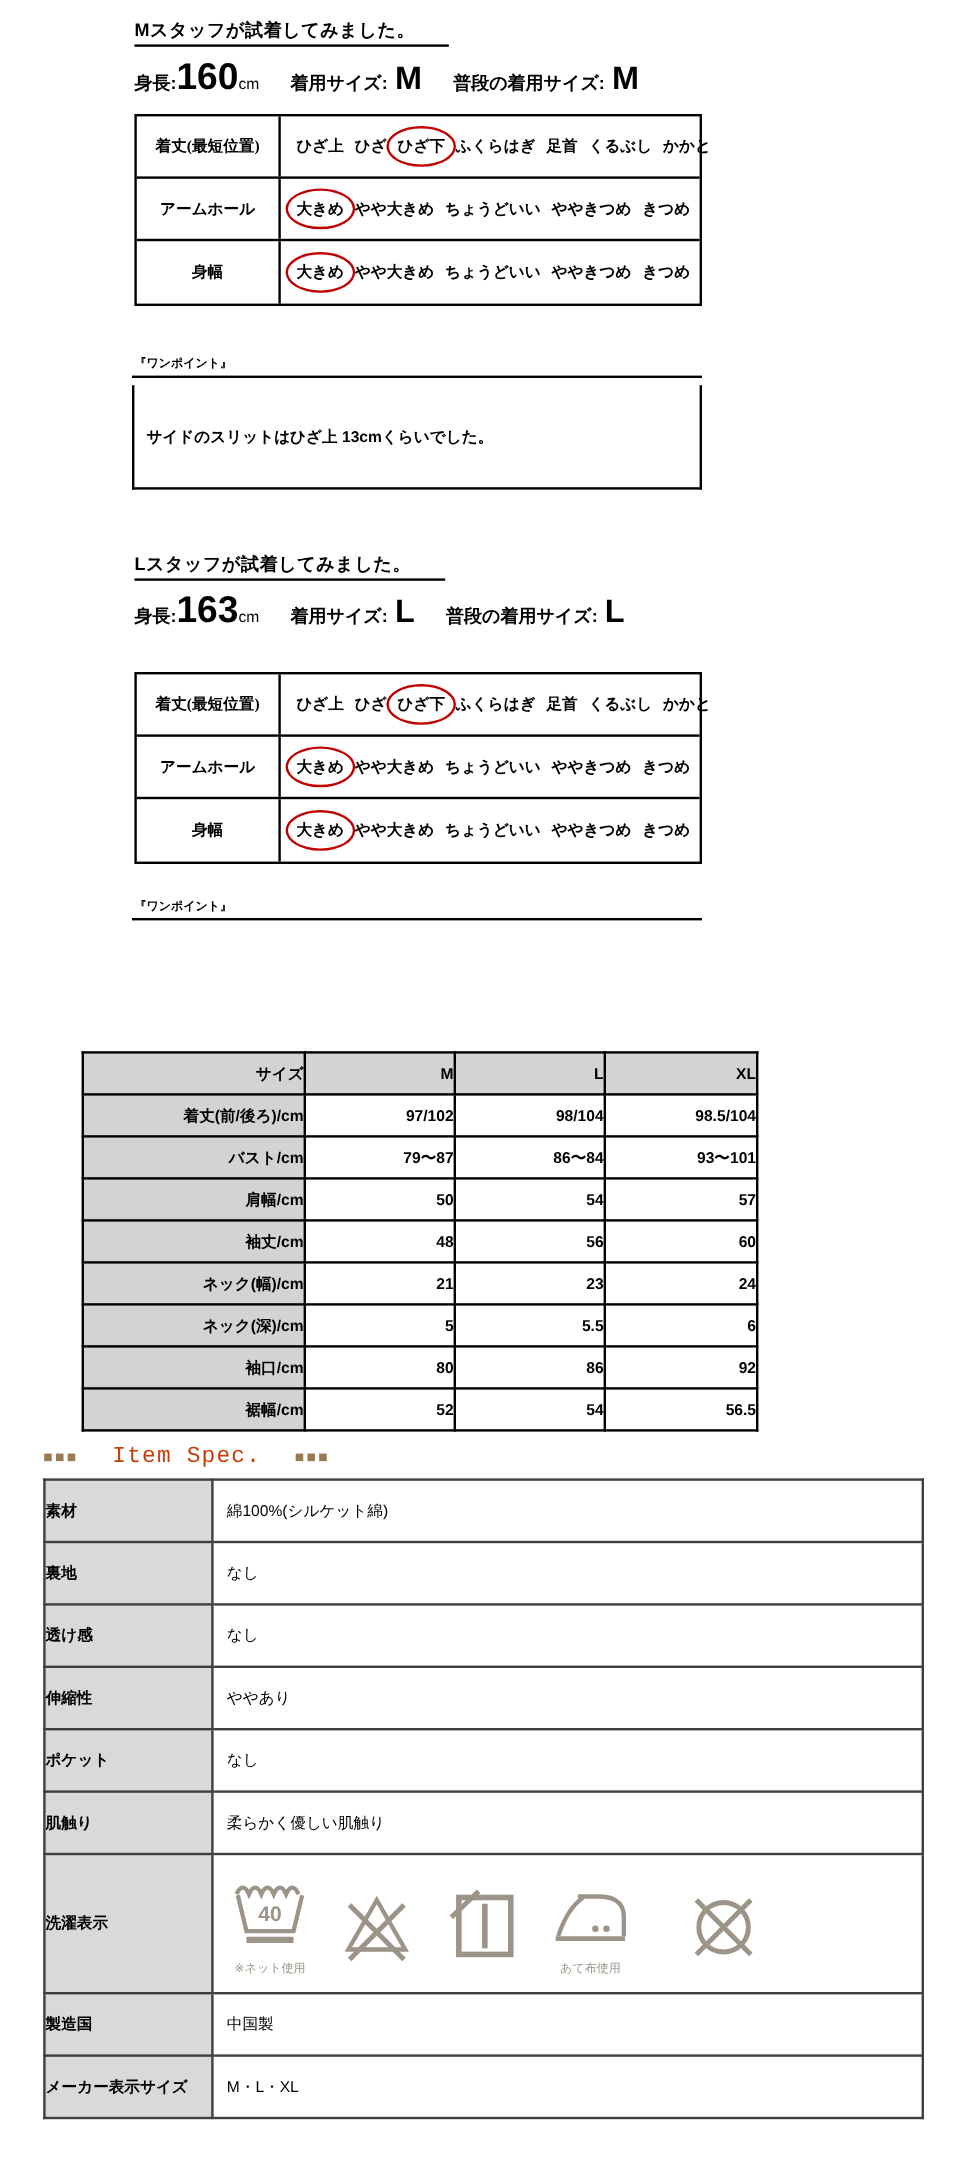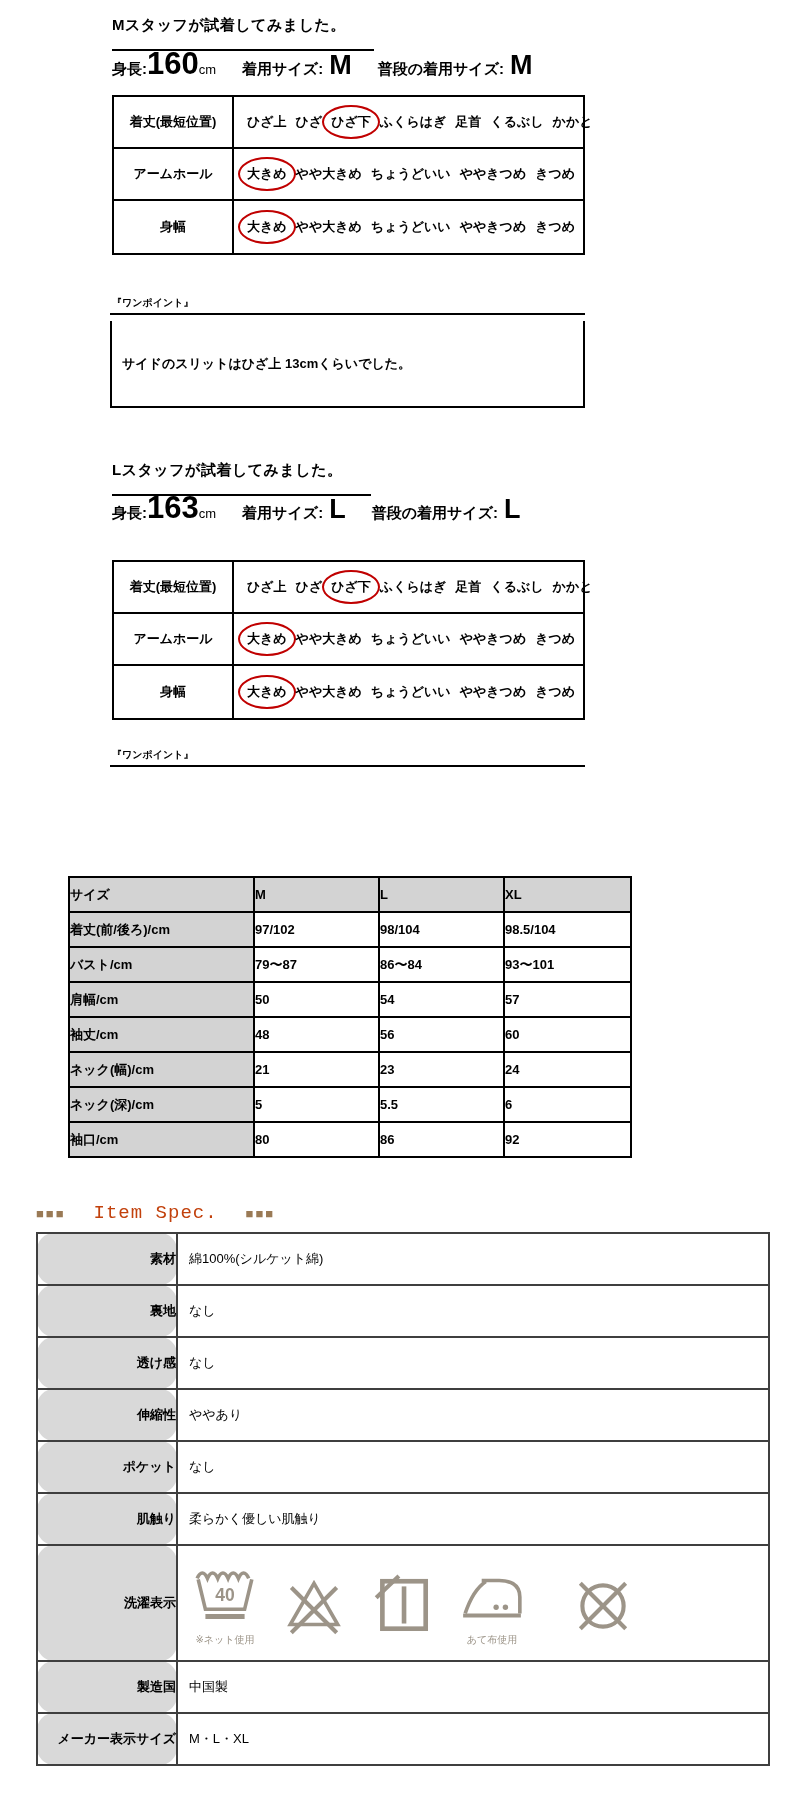--- a/index.html
+++ b/index.html
@@ -9,36 +9,36 @@
     font-family: "Liberation Sans", "DejaVu Sans", sans-serif;
     color: #000;
   }
   .page { position: relative; width: 800px; height: 1800px; overflow: hidden; }
 
   
   .staff-heading {
     position: absolute; left: 112px;
     font-size: 15px; font-weight: bold;
     border-bottom: 2px solid #000;
-    padding-right: 28px; padding-bottom: 14px;
+    padding-right: 28px; padding-bottom: 2px;
     letter-spacing: 0.5px;
   }
   .height-line {
     position: absolute; left: 112px;
     display: flex; align-items: baseline; white-space: nowrap;
   }
   .height-line .lbl  { font-size: 15px; font-weight: bold; }
   .height-line .big  { font-size: 31px; font-weight: bold; line-height: 1; }
   .height-line .unit { font-size: 13px; font-weight: normal; }
   .height-line .size-big { font-size: 27px; font-weight: bold; line-height: 1; margin-left: 6px; }
   .height-line .gap { margin-left: 26px; }
 
   .fit-table {
     position: absolute; left: 112px; width: 473px;
-    border: 2px solid #000; background: #fff;
+    border: 2px solid #000; background: #fff; font-family: Liberation Serif, serif;
   }
   .fit-row { display: flex; height: 52px; border-bottom: 2px solid #000; }
   .fit-row:last-child { border-bottom: none; }
   .fit-label {
     width: 120px; flex: none;
     border-right: 2px solid #000;
     display: flex; align-items: center; justify-content: center;
     font-size: 13px; font-weight: bold; text-align: center;
   }
   .fit-options {
@@ -67,21 +67,21 @@
     font-size: 13px; font-weight: bold; line-height: 1.5;
   }
 
   
   .size-table {
     position: absolute; left: 68px; top: 876px;
     border-collapse: collapse; table-layout: fixed;
   }
   .size-table td {
     border: 2px solid #000;
-    height: 35px; text-align: left; vertical-align: middle;
+    height: 35px; text-align: right; vertical-align: middle;
     font-size: 13px; font-weight: bold; background: #fff;
   }
   .size-table td.gray { background: #d3d3d3; }
 
   
   .spec-header {
     position: absolute; left: 36px; top: 1202px;
     display: flex; align-items: center; gap: 28px;
   }
   .spec-header .squares { color: #9a7a55; font-size: 13px; letter-spacing: 2px; }
@@ -89,21 +89,21 @@
     font-family: Liberation Mono, monospace;
     font-size: 19px; color: #c2410c; letter-spacing: 1px;
   }
   .spec-table {
     position: absolute; left: 36px; top: 1232px;
     border-collapse: collapse; table-layout: fixed; width: 734px;
   }
   .spec-table td { border: 2px solid #3f3f3f; vertical-align: middle; }
   .spec-table td.spec-label {
     width: 140px; background: #d9d9d9;
-    text-align: right; font-size: 13px; font-weight: bold; border-radius: 17px;
+    text-align: left; font-size: 13px; font-weight: bold;
   }
   .spec-table td.spec-value {
     background: #fff; padding-left: 11px;
     font-size: 13px; font-weight: normal;
   }
   .spec-table tr.r td { height: 52px; }
   .spec-table tr.wash td { height: 116px; }
 
   .wash-icons {
     display: flex; align-items: center; gap: 17px; padding-top: 6px;
@@ -270,20 +270,26 @@
       <td>5</td>
       <td>5.5</td>
       <td>6</td>
     </tr>
     <tr>
       <td class="gray">袖口/cm</td>
       <td>80</td>
       <td>86</td>
       <td>92</td>
     </tr>
+    <tr>
+      <td class="gray">裾幅/cm</td>
+      <td>52</td>
+      <td>54</td>
+      <td>56.5</td>
+    </tr>
   </tbody>
     </table>
 
   <div class="spec-header">
     <span class="squares">■■■</span>
     <span class="spec-title">Item Spec.</span>
     <span class="squares">■■■</span>
   </div>
 
   <table class="spec-table">

